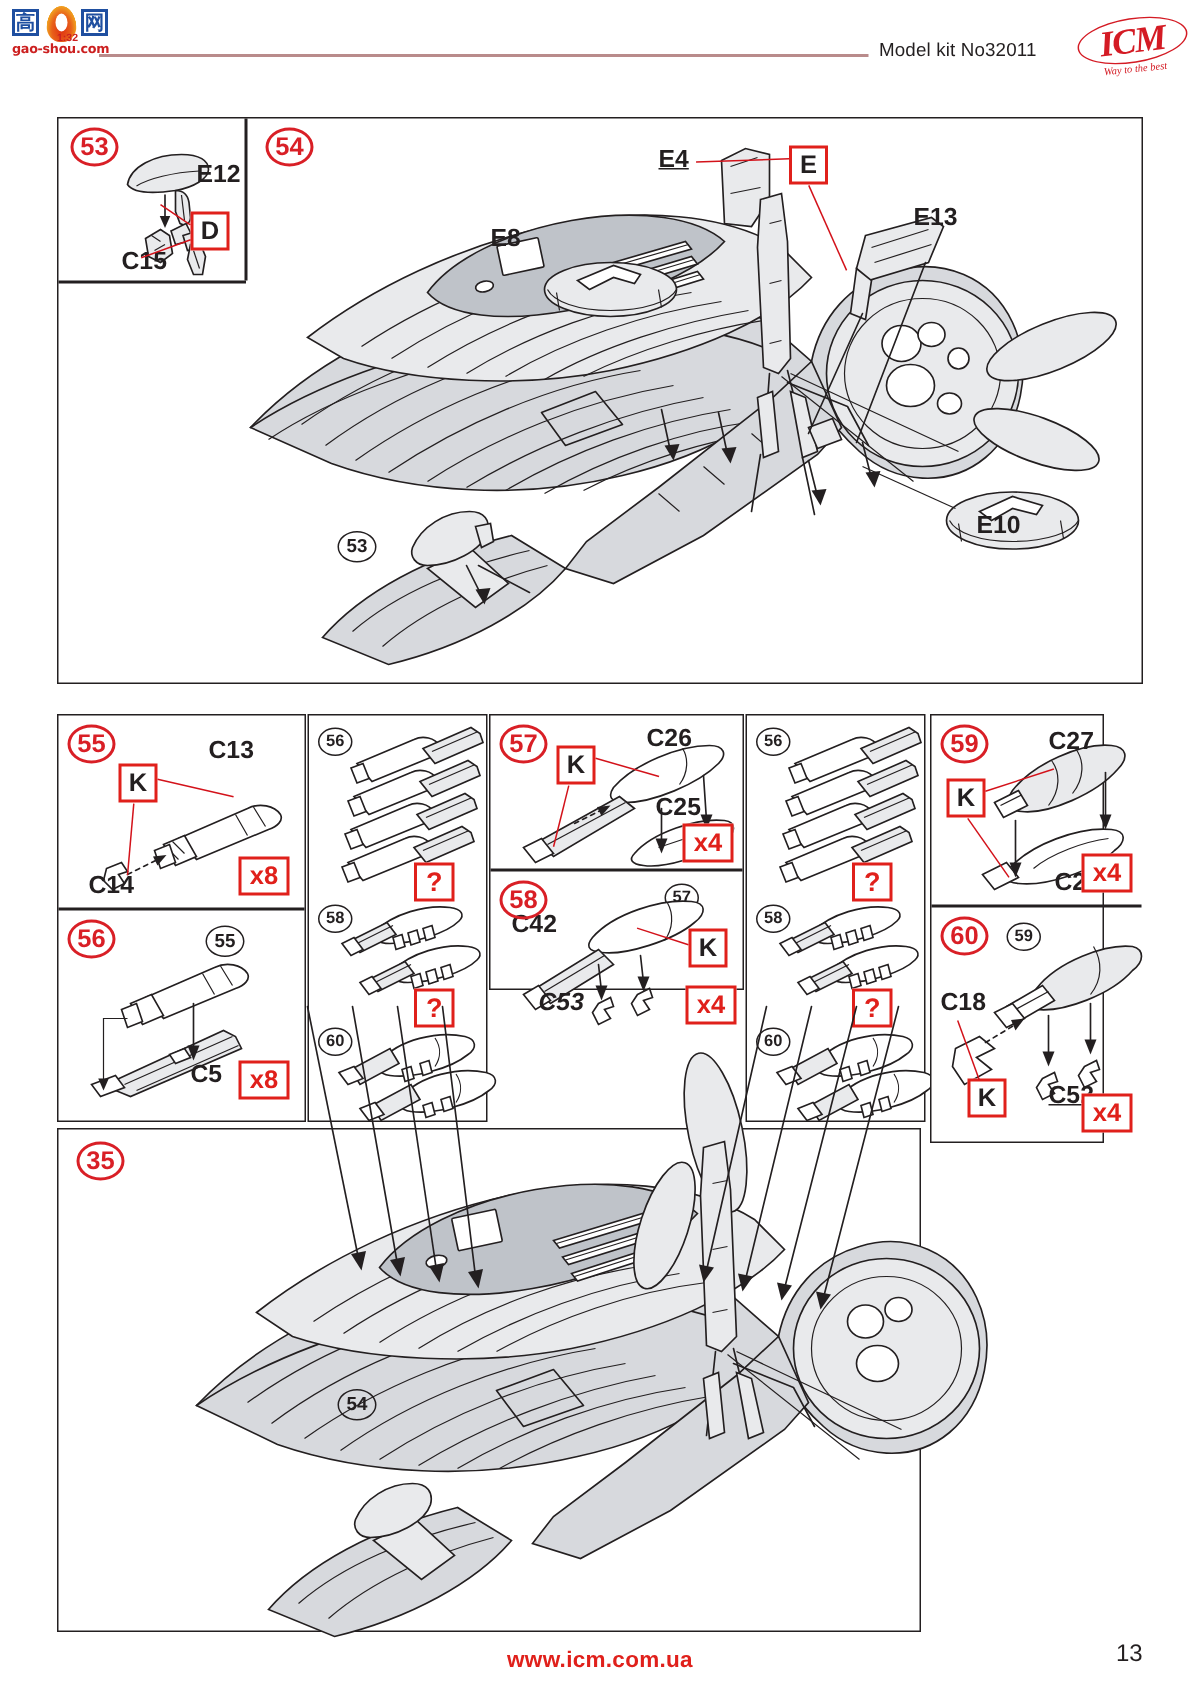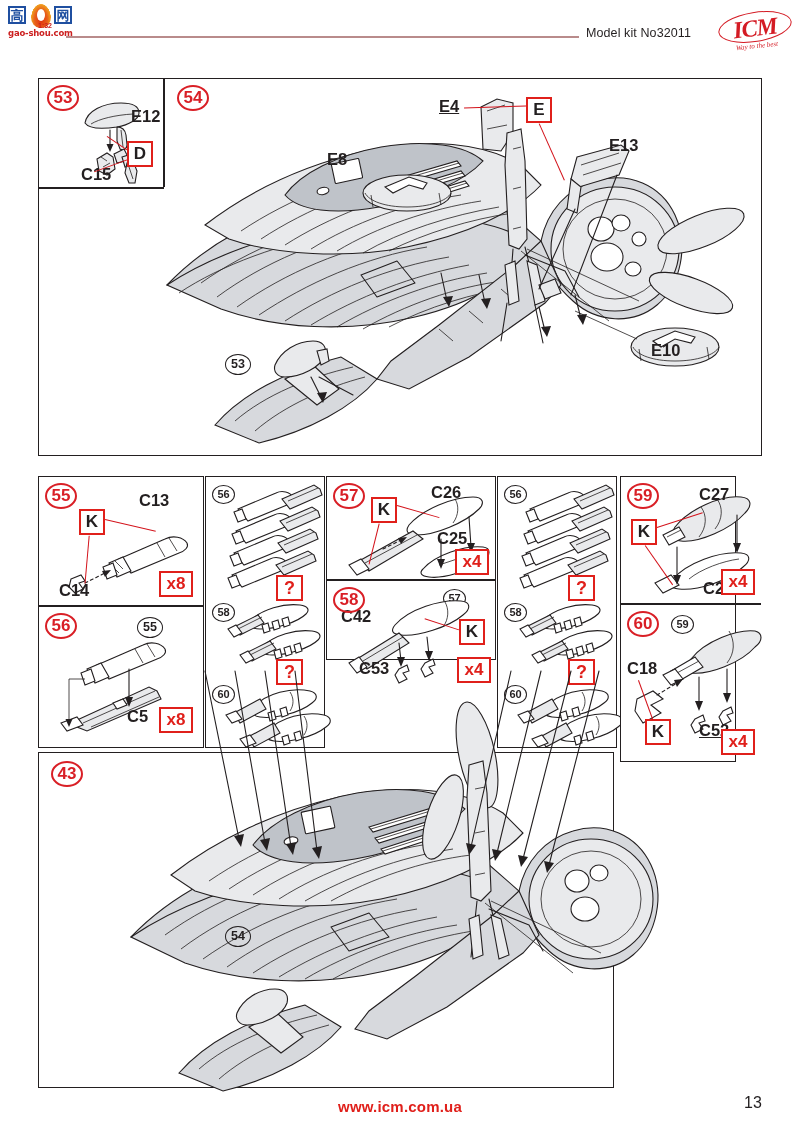--- a/index.html
+++ b/index.html
@@ -473,21 +473,21 @@
     <path class="ink2" d="M16 60 L56 36"></path>
     <path class="fillW" d="M2 62 L12 56 L20 66 L10 72 Z"></path>
 
     <path class="fillW" d="M52 68 L60 64 L62 70 L56 72 L60 78 L52 82 L48 74 Z"></path>
     <path class="fillW" d="M78 62 L86 58 L88 64 L82 66 L86 72 L78 76 L74 68 Z"></path>
     <path class="ink" d="M52 42 L54 60" stroke-width="1.2"></path>
     <path d="M54 66 L50 56 L58 56 Z" fill="#231f20"></path>
     <path class="ink" d="M80 36 L82 54" stroke-width="1.2"></path>
     <path d="M82 60 L78 50 L86 50 Z" fill="#231f20"></path>
   </svg>
-  <div class="partlbl" style="left:32px; top:182px;">C53</div>
+  <div class="partlbl" style="left:32px; top:182px;font-style:italic;">C53</div>
   <div class="redbox letter" style="left:132px; top:142px;">K</div>
   <div class="rline" style="left:132px; top:152px; width:36px; transform:rotate(198deg);"></div>
   <div class="redbox mult" style="left:130px; top:180px;">x4</div>
 </div>
 
 <div class="panel" style="left:497px; top:476px; width:120px; height:272px;">
 
   <div class="refnum tiny" style="left:6px; top:8px;">56</div>
   <svg style="position:absolute; left:26px; top:4px;" width="94" height="96" viewBox="0 0 94 96">
     <g>
@@ -606,21 +606,21 @@
   </svg>
   <div class="partlbl" style="left:6px; top:182px;">C18</div>
   <div class="partlbl" style="left:78px; top:244px;text-decoration:underline;">C52</div>
   <div class="redbox letter" style="left:24px; top:242px;">K</div>
   <div class="rline" style="left:32px; top:242px; width:42px; transform:rotate(-110deg);"></div>
   <div class="redbox mult" style="left:100px; top:252px;">x4</div>
 </div>
 
 <div class="panel" style="left:38px; top:752px; width:576px; height:336px;">
 
-  <div class="stepnum" style="left:12px; top:8px;">43</div>
+  <div class="stepnum" style="left:12px; top:8px;">35</div>
 
   <svg style="position:absolute; left:0px; top:-84px;" width="576" height="420" viewBox="0 0 576 420">
 
     <path class="fillM" d="M92 268 C132 226 190 196 256 180 C326 164 398 170 448 194 L480 222
                            C458 258 410 288 346 302 C278 318 204 314 146 294 Z"></path>
     <g class="ink2">
       <path d="M126 266 C176 230 238 206 302 196"></path>
       <path d="M142 280 C190 244 252 218 316 208"></path>
       <path d="M164 290 C212 256 274 230 338 220"></path>
       <path d="M188 298 C236 264 296 240 358 230"></path>

